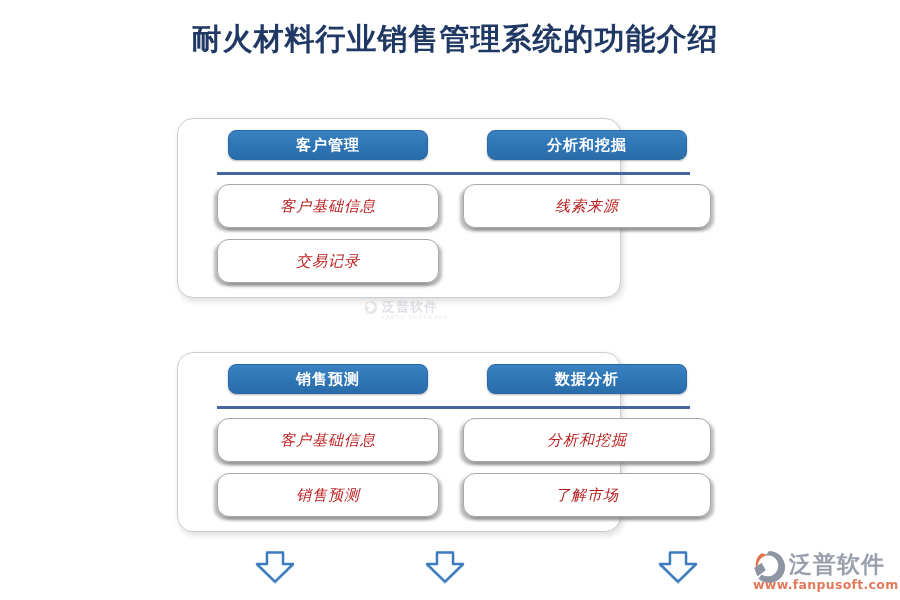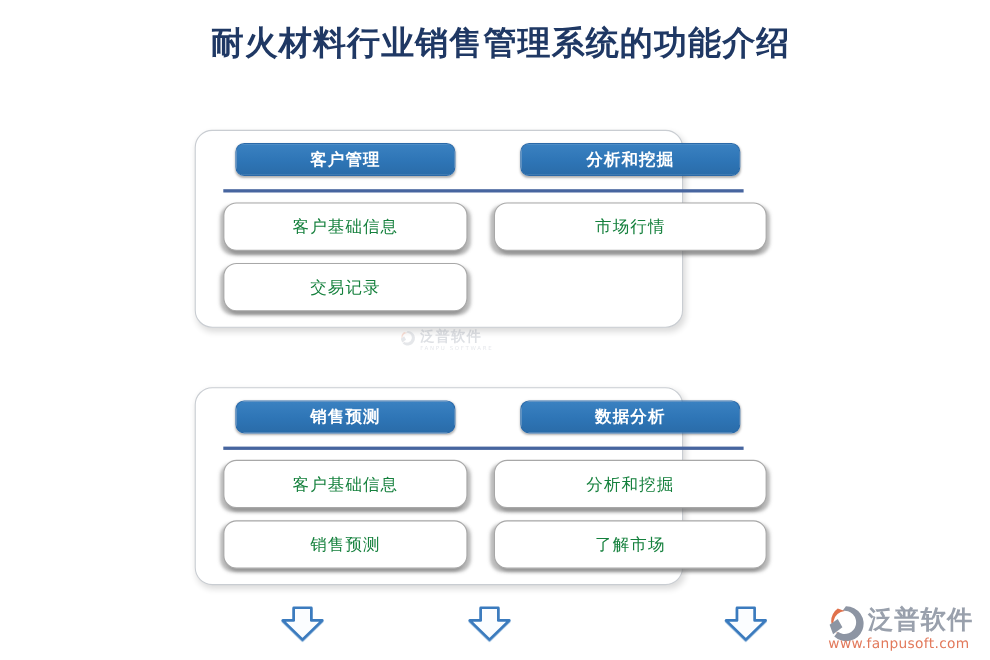--- a/index.html
+++ b/index.html
@@ -10,79 +10,80 @@
   }
   .page-title {
     position:absolute; top:19px; left:5px; width:900px; text-align:center;
     font-family:"DejaVu Serif","Liberation Serif",serif;
     font-size:30px; font-weight:bold; color:#1F3864; letter-spacing:1px;
   }
   .panel {
     position:absolute; left:177px; width:444px; height:180px; background:#fff;
     border:1px solid #C9CDD2; border-radius:16px;
     box-shadow:2px 3px 6px rgba(0,0,0,0.14);
-    padding:11px 19px 0 25px;
+    padding:11px 19px 0 39px;
   }
   .panel-1 { top:118px; }
   .panel-2 { top:352px; }
   .hdr-row { display:grid; grid-template-columns:222px 248px; column-gap:24px; }
   .hdr-btn {
     width:200px; height:30px; margin:0 auto;
     background:linear-gradient(180deg,#3A81C1 0%,#2E75B6 55%,#2A6CA9 100%);
     border:1px solid #2A69A8; border-radius:8px;
     color:#ffffff; font-weight:bold; font-size:15px;
     display:flex; align-items:center; justify-content:center;
     box-shadow:0 1px 2px rgba(0,0,0,0.3); letter-spacing:1px;
   }
   .divider { margin-top:12px; width:473px; height:3px; background:#47659F; }
   .items {
     margin-top:9px; display:grid; grid-template-columns:222px 248px;
     column-gap:24px; row-gap:11px;
   }
   .item {
     height:44px; background:#ffffff; border:1px solid #A8A8A8; border-radius:12px;
     display:flex; align-items:center; justify-content:center;
-    font-size:15px; color:#15803d; letter-spacing:1px;
+    font-size:15px; color:#b91c1c; letter-spacing:1px;
     box-shadow:-3px 3px 3px rgba(105,105,105,0.45), 3px 3px 3px rgba(105,105,105,0.45);
+    font-style:italic;
   }
   .arrow { position:absolute; top:551px; width:40px; height:32px; }
   .arrow svg { filter:drop-shadow(0 1.5px 0.5px rgba(59,123,190,0.55)); }
   .arrow-1 { left:255px; } .arrow-2 { left:425px; } .arrow-3 { left:658px; }
   .watermark {
     position:absolute; left:363px; top:300px; display:flex; gap:4px;
     opacity:0.22; align-items:flex-start;
   }
   .watermark .wm-text { font-size:13px; font-weight:bold; color:#6A7486; line-height:14px; letter-spacing:1px; }
   .watermark .wm-sub { font-size:5px; color:#8A94A6; letter-spacing:1.5px; line-height:7px; }
   .logo-icon { position:absolute; left:751px; top:549px; width:36px; height:36px; }
   .logo-name {
     position:absolute; left:789px; top:551px; font-size:23px; font-weight:bold;
     color:#99A0AC; letter-spacing:1px; line-height:26px;
   }
   .logo-url {
-    position:absolute; left:753px; top:577px; font-size:12.5px; font-weight:normal;
+    position:absolute; left:753px; top:577px; font-size:12.5px; font-weight:bold;
     color:#E2795B; letter-spacing:0.3px;
   }
 </style>
 </head>
 <body>
 
 <div class="canvas">
 
   <div class="page-title">耐火材料行业销售管理系统的功能介绍</div>
 
   <div class="panel panel-1">
     <div class="hdr-row">
       <div class="hdr-btn">客户管理</div>
       <div class="hdr-btn">分析和挖掘</div>
     </div>
     <div class="divider"></div>
     <div class="items">
       <div class="item">客户基础信息</div>
-      <div class="item">市场行情</div>
+      <div class="item">线索来源</div>
       <div class="item">交易记录</div>
     </div>
   </div>
 
   <div class="watermark">
     <span>
       <svg width="15" height="15" viewBox="0 0 34 34">
         <path d="M17,2 a15,15 0 1 1 -10,26 l3,-4 a10,10 0 1 0 4,-18 z" fill="#8D95A3"></path>
         <path d="M16,6 a11,11 0 0 0 -5,20 a13,13 0 0 1 -1,-22 z" fill="#E1714B"></path>
         <path d="M3,18 L10,13 L14,20 L6,26 Z" fill="#8D95A3"></path>

